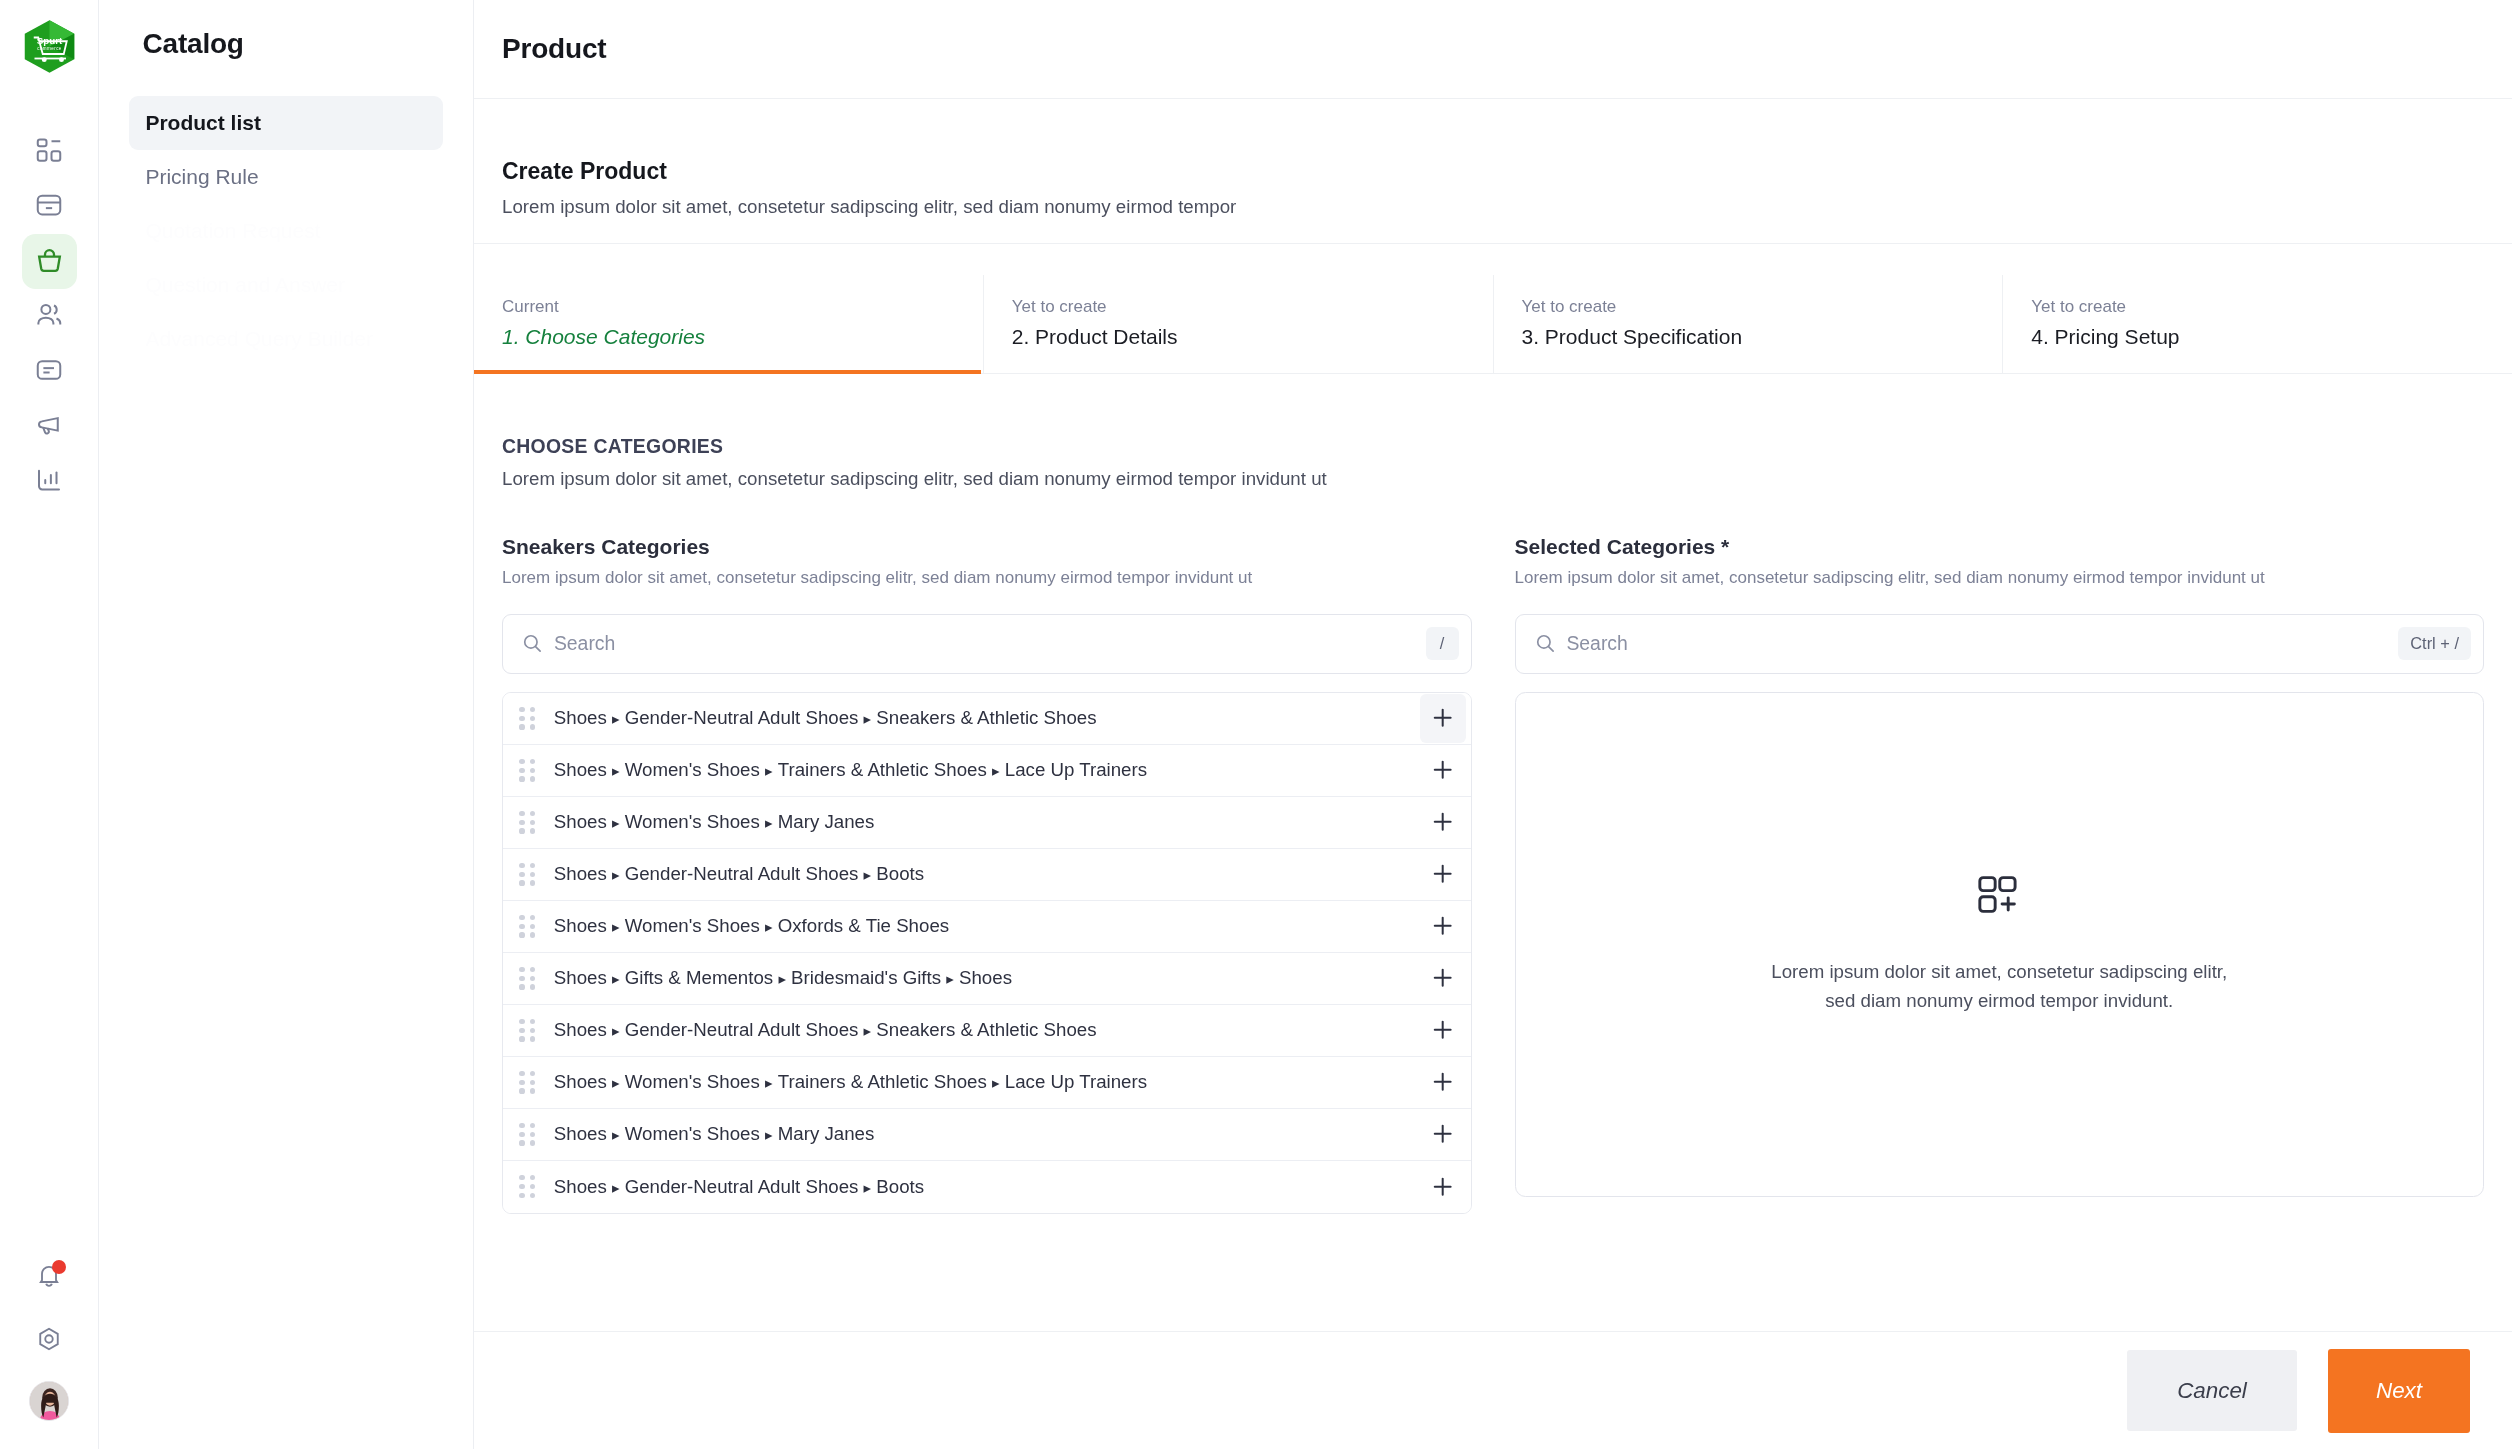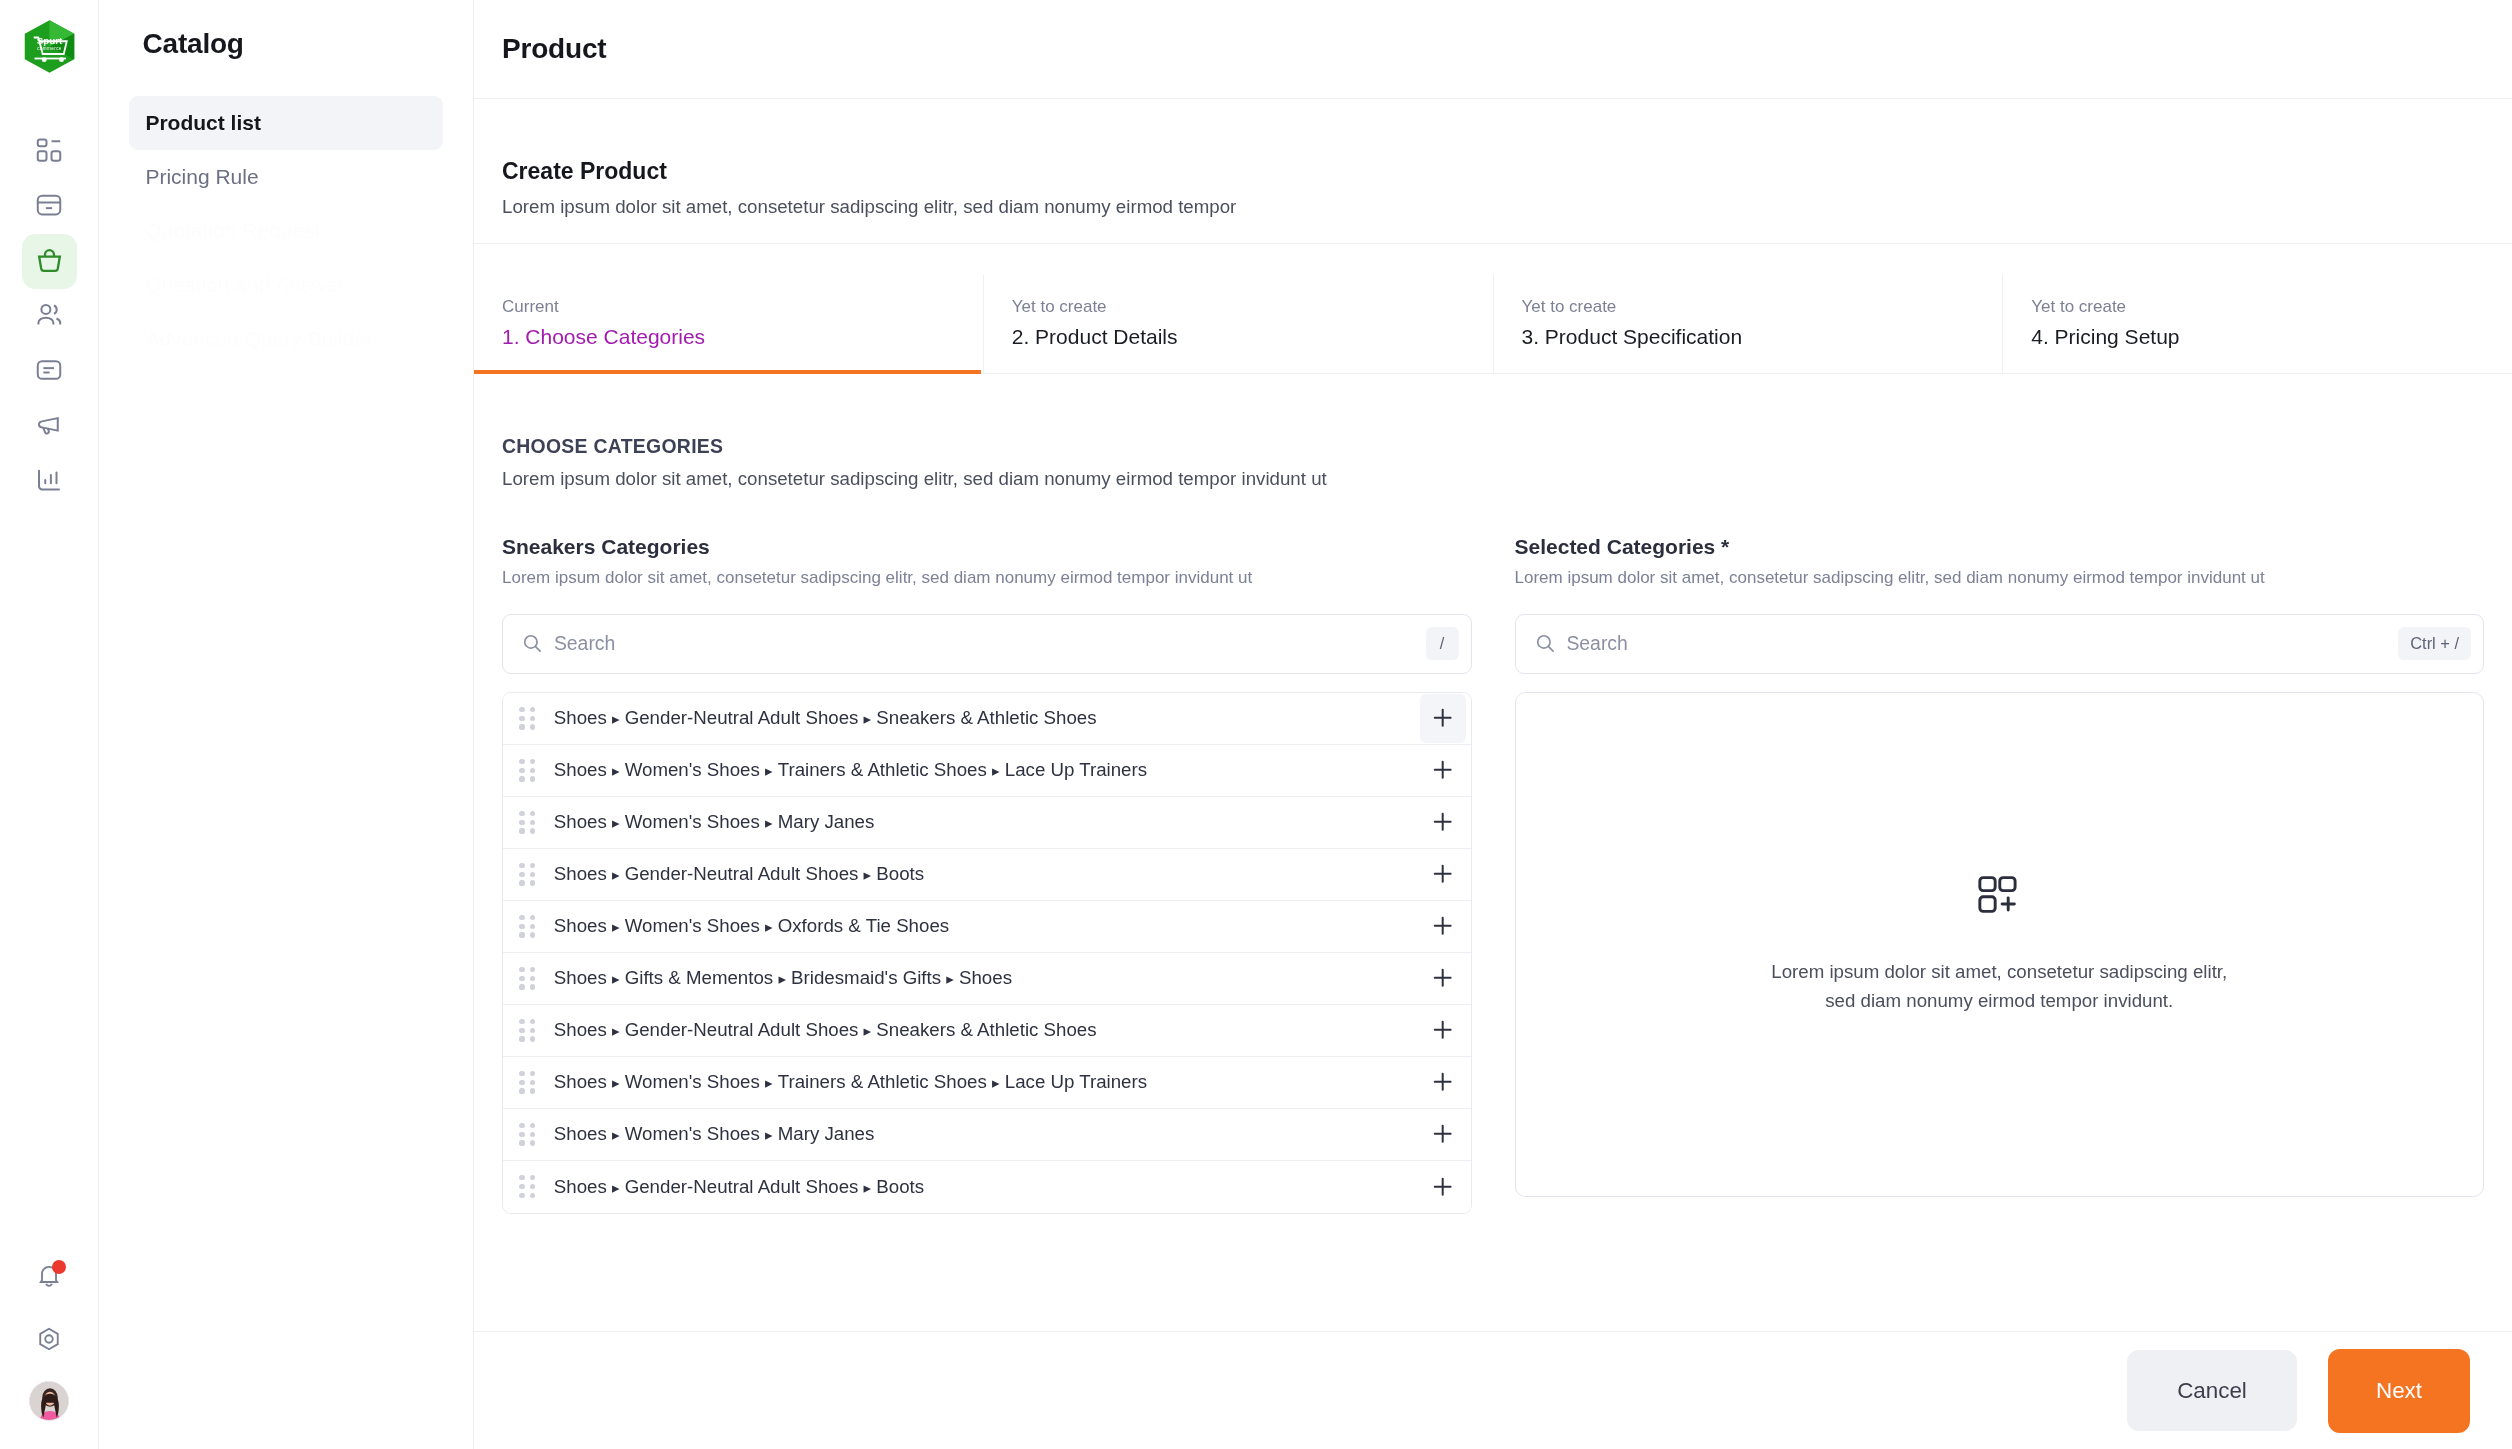--- a/index.html
+++ b/index.html
@@ -84,21 +84,21 @@
   
   .steps { display: flex; border-bottom: 1.5px solid #eef0f3; }
   .step {
     flex: 1 1 0; padding: 22.4px 28px 24px 28px;
     border-right: 1.5px solid #eef0f3; position: relative; cursor: pointer;
     min-width: 0;
   }
   .step:last-child { border-right: none; }
   .step .status { font-size: 17px; color: #7c8196; margin-bottom: 7.5px; }
   .step .title { font-size: 21px; color: #1b1d24; }
-  .step.current .title { color: #a21caf; }
+  .step.current .title { color: #15803d; font-style: italic; }
   .step.current::after {
     content:""; position: absolute; left: 0; right: 1.5px; bottom: -1.5px;
     height: 4.5px; background: #f47421;
   }
 
   
   .body-area { flex: 1 1 auto; padding: 30px 28px 0 28px; overflow: hidden; }
   .sec-title { font-size: 19.4px; font-weight: 700; color: #3d4156; letter-spacing: 0.3px; margin-bottom: 10.5px; }
   .sec-sub { font-size: 18.7px; color: #4b4f5e; margin-bottom: 45px; }
 
@@ -144,22 +144,22 @@
   .dz-icon { margin-bottom: 36px; color: #2b2e3c; }
   .dz-text { font-size: 18.7px; color: #4b4f5e; text-align: center; line-height: 1.55; }
 
   
   .footer {
     height: 118px; flex: 0 0 118px; border-top: 1.5px solid #eef0f3;
     display: flex; align-items: center; justify-content: flex-end;
     padding-right: 42px; gap: 31px; background: #fff;
   }
   .btn {
-    font-size: 22.4px; border-radius: 12px; border: none; cursor: pointer;
-    font-family: inherit; display: flex; align-items: center; justify-content: center;
+    font-size: 22.4px; border-radius: 3px; border: none; cursor: pointer;
+    font-family: inherit; display: flex; align-items: center; justify-content: center; font-style: italic;
   }
   .btn-cancel { background: #eff0f3; color: #3b3e4b; width: 170px; height: 81px; }
   .btn-next { background: #f47421; color: #fff; width: 142px; height: 84px; }
 </style>
 </head>
 <body>
 
 <div class="app">
 
   <div class="rail">

